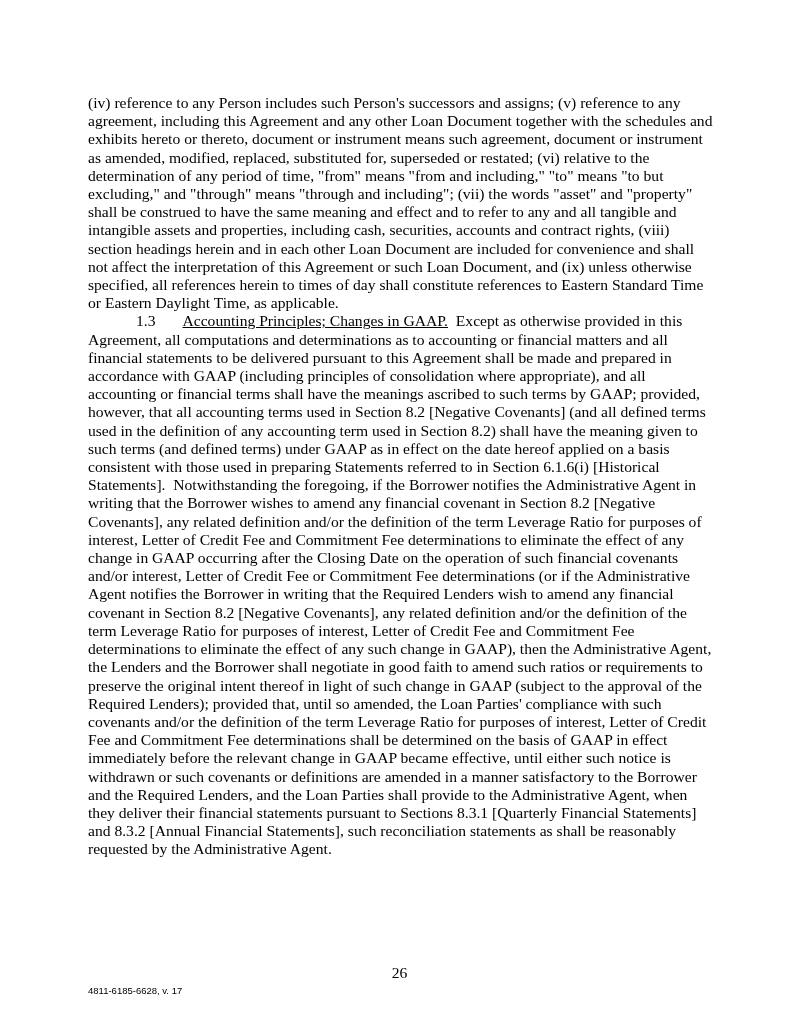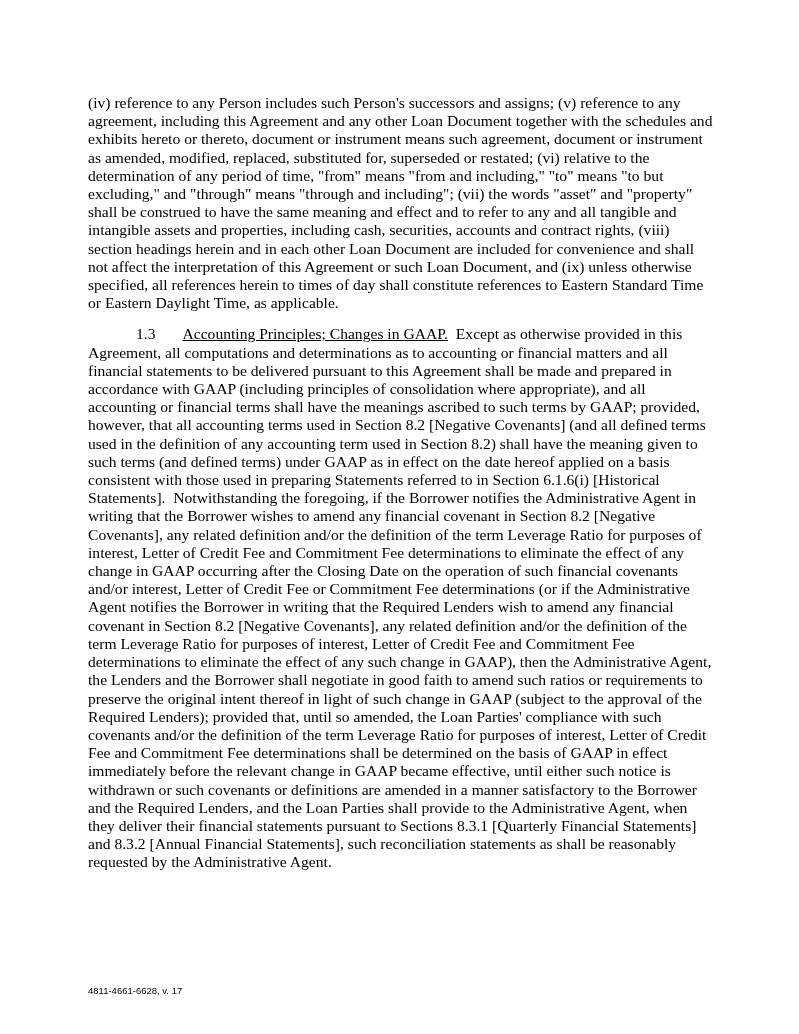--- a/index.html
+++ b/index.html
@@ -23,21 +23,20 @@
     width: 626px;
     font-size: 15.6px;
     line-height: 18.2px;
     text-align: left;
   }
   .para {
     margin: 0;
     white-space: pre-wrap; 
   }
   .para + .para {
-    margin-top: 13px;
   }
   .sec {
     text-indent: 48px;
   }
   .sec-num {
     margin-right: 27px;
   }
   .u {
     text-decoration: underline;
   }
@@ -67,16 +66,17 @@
 
   <div class="content">
 
     <p class="para">(iv) reference to any Person includes such Person's successors and assigns; (v) reference to any agreement, including this Agreement and any other Loan Document together with the schedules and exhibits hereto or thereto, document or instrument means such agreement, document or instrument as amended, modified, replaced, substituted for, superseded or restated; (vi) relative to the determination of any period of time, "from" means "from and including," "to" means "to but excluding," and "through" means "through and including"; (vii) the words "asset" and "property" shall be construed to have the same meaning and effect and to refer to any and all tangible and intangible assets and properties, including cash, securities, accounts and contract rights, (viii) section headings herein and in each other Loan Document are included for convenience and shall not affect the interpretation of this Agreement or such Loan Document, and (ix) unless otherwise specified, all references herein to times of day shall constitute references to Eastern Standard Time or Eastern Daylight Time, as applicable.</p>
 
     <p class="para sec"><span class="sec-num">1.3</span><span class="u">Accounting Principles; Changes in GAAP.</span><span>  </span><span>Except as otherwise provided in this Agreement, all computations and determinations as to accounting or financial matters and all financial statements to be delivered pursuant to this Agreement shall be made and prepared in accordance with GAAP (including principles of consolidation where appropriate), and all accounting or financial terms shall have the meanings ascribed to such terms by GAAP; provided, however, that all accounting terms used in Section 8.2 [Negative Covenants] (and all defined terms used in the definition of any accounting term used in Section 8.2) shall have the meaning given to such terms (and defined terms) under GAAP as in effect on the date hereof applied on a basis consistent with those used in preparing Statements referred to in Section 6.1.6(i) [Historical Statements].  Notwithstanding the foregoing, if the Borrower notifies the Administrative Agent in writing that the Borrower wishes to amend any financial covenant in Section 8.2 [Negative Covenants], any related definition and/or the definition of the term Leverage Ratio for purposes of interest, Letter of Credit Fee and Commitment Fee determinations to eliminate the effect of any change in GAAP occurring after the Closing Date on the operation of such financial covenants and/or interest, Letter of Credit Fee or Commitment Fee determinations (or if the Administrative Agent notifies the Borrower in writing that the Required Lenders wish to amend any financial covenant in Section 8.2 [Negative Covenants], any related definition and/or the definition of the term Leverage Ratio for purposes of interest, Letter of Credit Fee and Commitment Fee determinations to eliminate the effect of any such change in GAAP), then the Administrative Agent, the Lenders and the Borrower shall negotiate in good faith to amend such ratios or requirements to preserve the original intent thereof in light of such change in GAAP (subject to the approval of the Required Lenders); provided that, until so amended, the Loan Parties' compliance with such covenants and/or the definition of the term Leverage Ratio for purposes of interest, Letter of Credit Fee and Commitment Fee determinations shall be determined on the basis of GAAP in effect immediately before the relevant change in GAAP became effective, until either such notice is withdrawn or such covenants or definitions are amended in a manner satisfactory to the Borrower and the Required Lenders, and the Loan Parties shall provide to the Administrative Agent, when they deliver their financial statements pursuant to Sections 8.3.1 [Quarterly Financial Statements] and 8.3.2 [Annual Financial Statements], such reconciliation statements as shall be reasonably requested by the Administrative Agent.</span></p>
 
 
   </div>
 
+  <div class="page-number">26</div>
 
-  <div class="doc-id">4811-4661-6628, v. 17</div>
+  <div class="doc-id">4811-6185-6628, v. 17</div>
 
 </div>
 
 </body></html>

